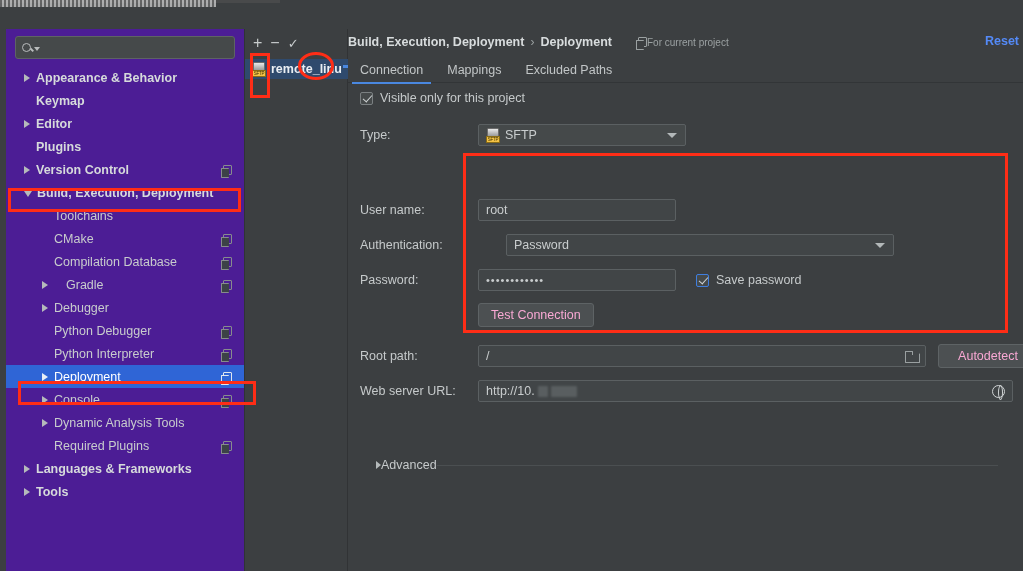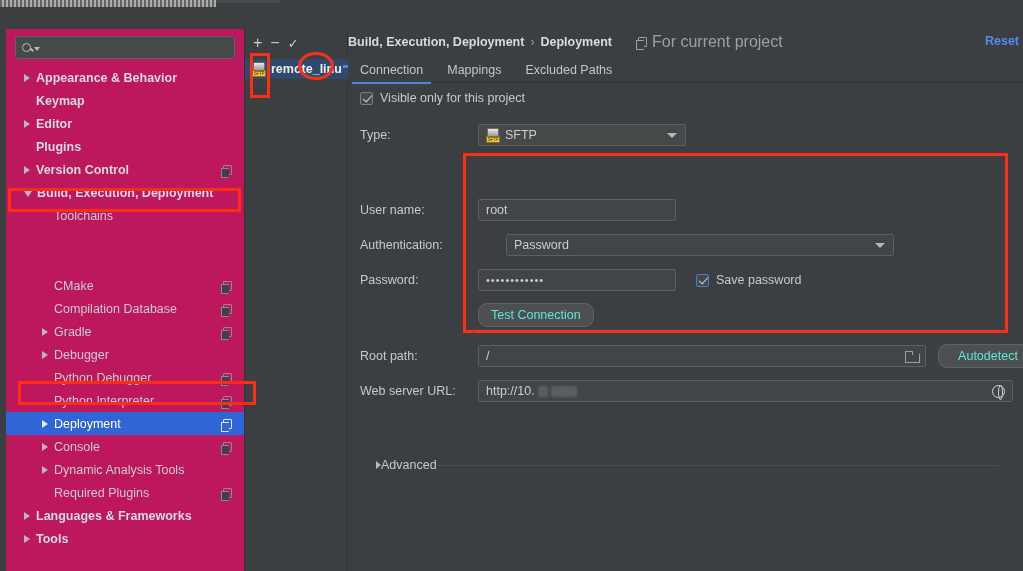--- a/index.html
+++ b/index.html
@@ -32,21 +32,21 @@
   .traffic { display: flex; gap: 8px; margin-left: 10px; }
   .dot { width: 12px; height: 12px; border-radius: 50%; background: #d0d0d0; }
   .title-text {
     position: absolute; left: 0; right: 0; text-align: center;
     font-size: 12px; color: #5a5a5a; letter-spacing: .2px;
   }
 
   
   .sidebar {
     position: absolute; left: 6px; top: 29px; width: 239px; bottom: 0;
-    background: #be185d; border-right: 1px solid #2f3336;
+    background: #4c1d95; border-right: 1px solid #2f3336;
   }
   .serverlist {
     position: absolute; left: 245px; top: 29px; width: 103px; bottom: 0;
     background: #3c3f41; border-right: 1px solid #313335;
   }
   .mainpanel {
     position: absolute; left: 348px; top: 29px; right: 0; bottom: 0;
     background: #3c3f41;
   }
 
@@ -99,21 +99,21 @@
   .tree-row.selected .copy-ico::before { border-color:#dfe6ef; background:#2f65d6; }
   .tree-row.selected .arrow { border-left-color: #e8eef6; }
 
   
   .crumbbar {
     height: 26px; display: flex; align-items: center; padding-left: 0px;
     position: absolute; left: 0; right: 0; top: 0;
   }
   .crumb { font-size: 12.5px; font-weight: bold; color: #d8dcdd; }
   .crumb-sep { font-size: 12px; color: #9aa0a1; margin: 0 6px; }
-  .proj-note { display:flex; align-items:center; gap:5px; margin-left: 26px; color:#9ba1a2; font-size:16px; }
+  .proj-note { display:flex; align-items:center; margin-left: 26px; color:#9ba1a2; font-size:10px; }
   .proj-ico { position: relative; width: 9px; height: 10px; border: 1px solid #9ba1a2; border-radius:1px;}
   .proj-ico::before { content:""; position:absolute; left:-3px; top:2px; width:7px;height:8px;
     border:1px solid #9ba1a2; border-right:none; border-radius:1px; background:#3c3f41;}
   .reset-link { position: absolute; right: 4px; top: 5px; font-size: 12.5px; font-weight: bold; color: #548af7; }
 
   
   .tabsrow {
     position: absolute; left: 0; right: 0; top: 28px; height: 26px;
     display: flex; align-items: center;
     border-bottom: 1px solid #323537;
@@ -154,22 +154,22 @@
   .fld {
     background: #45494a; border: 1px solid #5b6062; border-radius: 2px;
     height: 22px; color: #c9cdce; font-size: 12.5px; padding: 0 7px;
     display: flex; align-items: center; font-family: "Liberation Sans", sans-serif;
   }
   .fld.flat { background: #414547; }
   .combo { position: relative; display: flex; align-items: center; }
   .combo .tri { position: absolute; right: 8px; width:0;height:0;
     border-left:5px solid transparent;border-right:5px solid transparent;border-top:5px solid #b3b8b9;}
   .btn {
-    background: #4c5052; border: 1px solid #5e6365; border-radius: 9px;
-    height: 24px; color: #5eead4; font-size: 12.5px; padding: 0 12px;
+    background: #4c5052; border: 1px solid #5e6365; border-radius: 3px;
+    height: 24px; color: #f9a8d4; font-size: 12.5px; padding: 0 12px;
     display: flex; align-items: center; justify-content: center;
   }
   .chk {
     width: 13px; height: 13px; border: 1px solid #7b8082; border-radius: 2px;
     background: #45494a; position: relative; flex: none;
   }
   .chk.blue { border-color: #3f7ede; }
   .chk::after {
     content: ""; position: absolute; left: 4px; top: 0px; width: 4px; height: 8px;
     border: solid #cfd3d4; border-width: 0 1.7px 1.7px 0; transform: rotate(42deg);
@@ -249,31 +249,31 @@
           <span class="copy-ico"></span>
         </div>
         <div class="tree-row bold" style="padding-left: 18px;">
           <span class="arrow down"></span>
           <span class="tree-label">Build, Execution, Deployment</span>
         </div>
         <div class="tree-row" style="padding-left: 36px;">
           <span class="arrow blank"></span>
           <span class="tree-label">Toolchains</span>
         </div>
-        <div class="tree-row" style="padding-left: 36px; margin-top: 47px;">
+        <div class="tree-row" style="padding-left: 36px;">
           <span class="arrow blank"></span>
           <span class="tree-label">CMake</span>
           <span class="copy-ico"></span>
         </div>
         <div class="tree-row" style="padding-left: 36px;">
           <span class="arrow blank"></span>
           <span class="tree-label">Compilation Database</span>
           <span class="copy-ico"></span>
         </div>
-        <div class="tree-row" style="padding-left: 36px;">
+        <div class="tree-row" style="padding-left: 36px; gap: 12px;">
           <span class="arrow "></span>
           <span class="tree-label">Gradle</span>
           <span class="copy-ico"></span>
         </div>
         <div class="tree-row" style="padding-left: 36px;">
           <span class="arrow "></span>
           <span class="tree-label">Debugger</span>
         </div>
         <div class="tree-row" style="padding-left: 36px;">
           <span class="arrow blank"></span>

